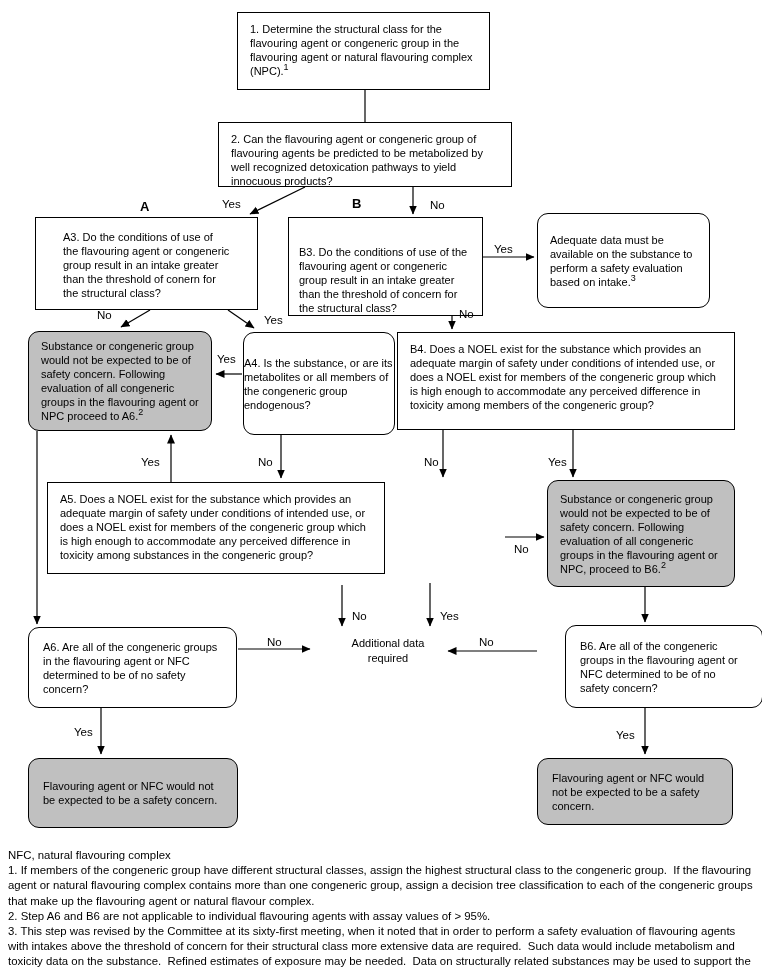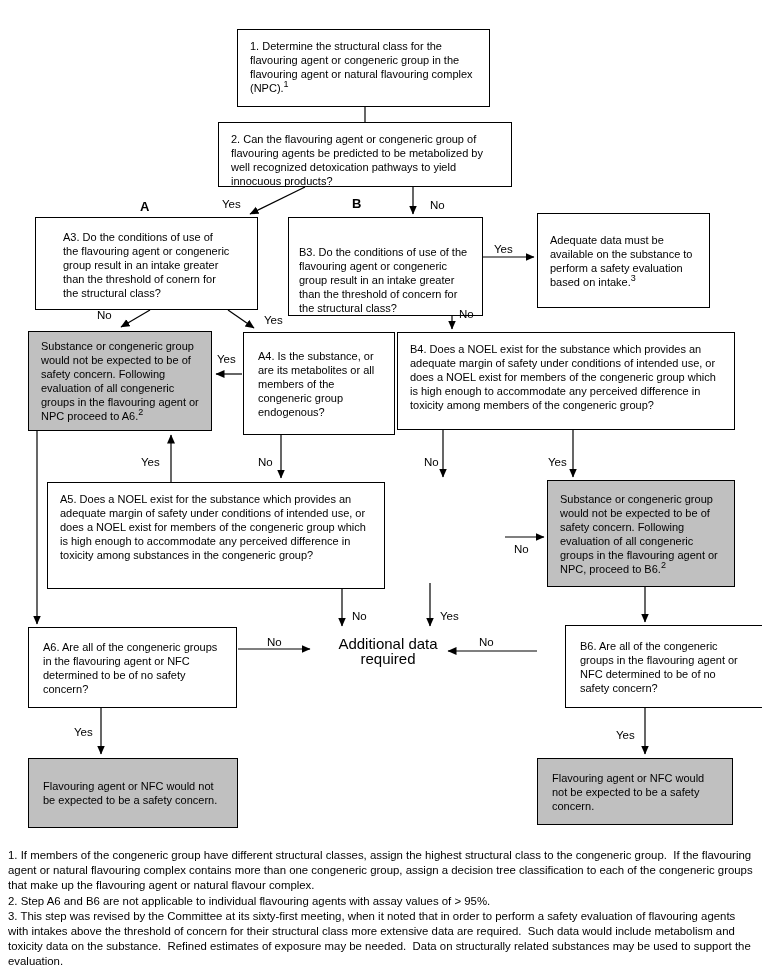--- a/index.html
+++ b/index.html
@@ -4,25 +4,25 @@
 <style>
   html,body{margin:0;padding:0;background:#fff;}
   #canvas{
     position:relative;width:762px;height:971px;background:#fff;
     font-family:"Liberation Sans", sans-serif;color:#000;overflow:hidden;
   }
   .node{
     position:absolute;box-sizing:border-box;border:1px solid #000;background:#fff;
     font-size:11px;line-height:14px;padding:9px 12px;text-align:left;
   }
-  .node.center{display:flex;align-items:center;}
+  .node.center{display:flex;align-items:center;border-radius:11px;}
   .grey{background:#c0c0c0;}
   .lbl{position:absolute;font-size:11.5px;line-height:12px;white-space:nowrap;}
   .branch{position:absolute;font-size:13px;font-weight:bold;line-height:13px;}
-  .free-text{position:absolute;font-size:15px;line-height:15px;text-align:center;}
+  .free-text{position:absolute;font-size:11px;line-height:15px;text-align:center;}
   #arrow-layer{position:absolute;left:0;top:0;width:762px;height:971px;}
   #arrow-layer line{stroke:#000;stroke-width:1.2;}
   .footnotes{position:absolute;left:8px;top:848px;width:750px;font-size:11.4px;line-height:15.2px;}
   .footnotes p{margin:0;white-space:pre-wrap;}
   sup{font-size:9px;line-height:0;}
 </style>
 </head>
 <body>
 
 <div id="canvas">
@@ -49,21 +49,21 @@
     <line x1="430" y1="583" x2="430" y2="626" marker-end="url(#ah)"></line>
     <line x1="342" y1="585" x2="342" y2="626" marker-end="url(#ah)"></line>
     <line x1="645" y1="587" x2="645" y2="622" marker-end="url(#ah)"></line>
     <line x1="37" y1="431" x2="37" y2="624" marker-end="url(#ah)"></line>
     <line x1="238" y1="649" x2="310" y2="649" marker-end="url(#ah)"></line>
     <line x1="537" y1="651" x2="448" y2="651" marker-end="url(#ah)"></line>
     <line x1="101" y1="708" x2="101" y2="754" marker-end="url(#ah)"></line>
     <line x1="645" y1="708" x2="645" y2="754" marker-end="url(#ah)"></line>
   </svg>
 
-  <div class="node" style="left:237px;top:12px;width:253px;height:78px;margin-top:17px;">
+  <div class="node" style="left:237px;top:12px;width:253px;height:78px;">
     <span>1. Determine the structural class for the flavouring agent or congeneric group in the flavouring agent or natural flavouring complex (NPC).</span><sup>1</sup>
   </div>
 
   <div class="node" style="left:218px;top:122px;width:294px;height:65px;">
     <span>2. Can the flavouring agent or congeneric group of flavouring agents be predicted to be metabolized by well recognized detoxication pathways to yield innocuous products?</span>
   </div>
 
   <span class="branch" style="left:140px;top:200px;">A</span>
   <span class="branch" style="left:352px;top:197px;">B</span>
 
@@ -87,34 +87,34 @@
   <span class="lbl" style="left:97px;top:309px;">No</span>
   <span class="lbl" style="left:264px;top:314px;">Yes</span>
   <span class="lbl" style="left:459px;top:308px;">No</span>
 
   <div class="node grey center" style="left:28px;top:331px;width:184px;height:100px;padding:6px 12px;">
     <span><span>Substance or congeneric group would not be expected to be of safety concern.  Following evaluation of all congeneric groups in the flavouring agent or NPC proceed to A6.</span><sup>2</sup></span>
   </div>
 
   <span class="lbl" style="left:217px;top:353px;">Yes</span>
 
-  <div class="node center" style="left:243px;top:332px;width:152px;height:103px;padding:8px 14px;">
+  <div class="node center" style="left:243px;top:332px;width:152px;height:103px;padding:8px 0;">
     <span>A4. Is the substance, or are its metabolites or all members of the congeneric group endogenous?</span>
   </div>
 
   <div class="node" style="left:397px;top:332px;width:338px;height:98px;padding:9px 12px;">
     <span>B4. Does a NOEL exist for the substance which provides an adequate margin of safety under conditions of intended use, or does a NOEL exist for members of the congeneric group which is high enough to accommodate any perceived difference in toxicity among members of the congeneric group?</span>
   </div>
 
   <span class="lbl" style="left:141px;top:456px;">Yes</span>
   <span class="lbl" style="left:258px;top:456px;">No</span>
   <span class="lbl" style="left:424px;top:456px;">No</span>
   <span class="lbl" style="left:548px;top:456px;">Yes</span>
 
-  <div class="node" style="left:47px;top:482px;width:338px;height:107px;padding:9px 12px;">
+  <div class="node" style="left:47px;top:482px;width:338px;height:92px;padding:9px 12px;">
     <span>A5. Does a NOEL exist for the substance which provides an adequate margin of safety under conditions of intended use, or does a NOEL exist for members of the congeneric group which is high enough to accommodate any perceived difference in toxicity among substances in the congeneric group?</span>
   </div>
 
 
   <span class="lbl" style="left:514px;top:543px;">No</span>
 
   <div class="node grey center" style="left:547px;top:480px;width:188px;height:107px;padding:6px 12px;">
     <span><span>Substance or congeneric group would not be expected to be of safety concern.  Following evaluation of all congeneric groups in the flavouring agent or NPC, proceed to B6.</span><sup>2</sup></span>
   </div>
 
@@ -141,18 +141,19 @@
 
   <div class="node grey center" style="left:28px;top:758px;width:210px;height:70px;padding:6px 14px;">
     <span>Flavouring agent or NFC would not be expected to be a safety concern.</span>
   </div>
 
   <div class="node grey center" style="left:537px;top:758px;width:196px;height:67px;padding:6px 14px;">
     <span>Flavouring agent or NFC would not be expected to be a safety concern.</span>
   </div>
 
   <div class="footnotes">
+    <p>NFC, natural flavouring complex</p>
     <p>1. If members of the congeneric group have different structural classes, assign the highest structural class to the congeneric group.  If the flavouring agent or natural flavouring complex contains more than one congeneric group, assign a decision tree classification to each of the congeneric groups that make up the flavouring agent or natural flavour complex.</p>
     <p>2. Step A6 and B6 are not applicable to individual flavouring agents with assay values of &gt; 95%.</p>
     <p>3. This step was revised by the Committee at its sixty-first meeting, when it noted that in order to perform a safety evaluation of flavouring agents with intakes above the threshold of concern for their structural class more extensive data are required.  Such data would include metabolism and toxicity data on the substance.  Refined estimates of exposure may be needed.  Data on structurally related substances may be used to support the evaluation.</p>
   </div>
 
 </div>
 
 </body></html>

